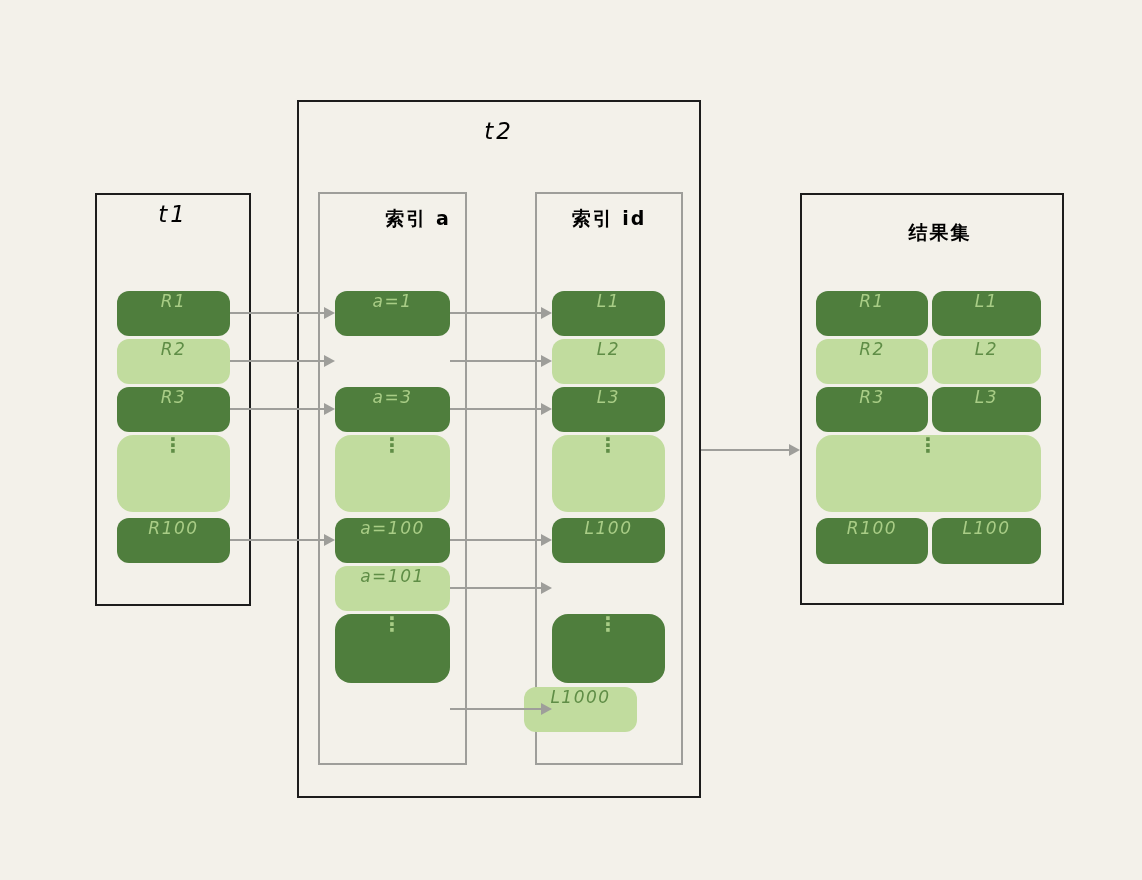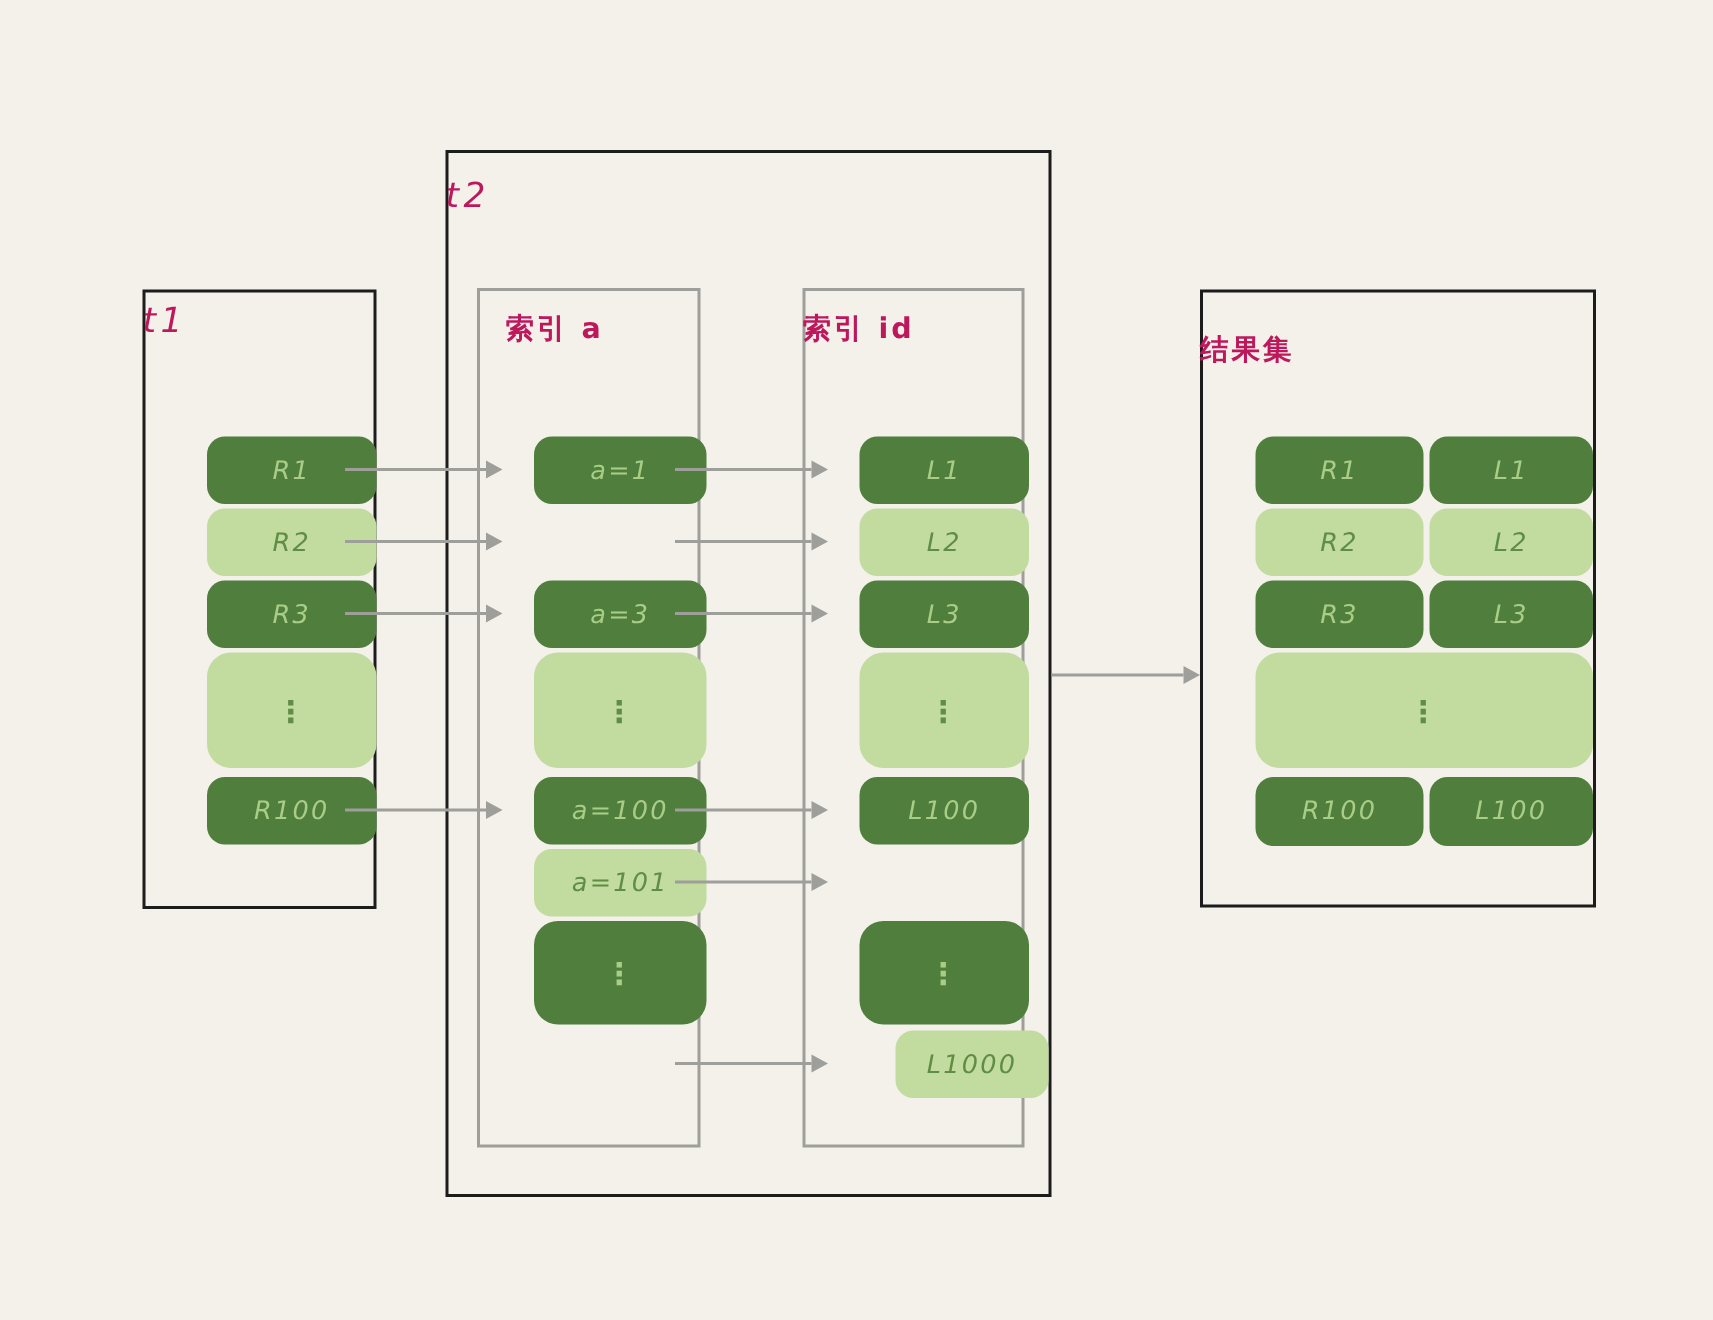--- a/index.html
+++ b/index.html
@@ -22,37 +22,36 @@
   }
   
   .ibox{
     position:absolute;
     border:2px solid #9e9e9a;
     box-sizing:border-box;
   }
   .title{
     position:absolute;
     left:0;right:0;
-    color:#be185d;
+    text-align:center;
+    color:#000000;
     letter-spacing:3px;
   }
   .title.latin{font-style:italic;font-size:23px}
   .title.cjk{font-size:19px;font-weight:bold;letter-spacing:2px}
   
   .row{
     position:absolute;
     border-radius:12px;
     display:flex;
-    align-items:center;
     justify-content:center;
     font-style:italic;
     font-size:17px;
     letter-spacing:1.5px;
     box-sizing:border-box;
-    margin-left:21px;
   }
   .row.dark{background:#4f7e3d;color:#a9cd86}
   .row.light{background:#c1dc9e;color:#5f8d46}
   .row.tall{border-radius:16px}
   .dots{
     font-style:normal;
     font-size:20px;
     font-weight:bold;
     line-height:1;
   }
@@ -135,21 +134,21 @@
     </div>
   <div class="row light tall" style="left:552px;top:435px;width:113px;height:77px">
       <span class="dots">⋮</span>
     </div>
   <div class="row dark" style="left:552px;top:518px;width:113px;height:45px">
       <span>L100</span>
     </div>
   <div class="row dark tall" style="left:552px;top:614px;width:113px;height:69px">
       <span class="dots">⋮</span>
     </div>
-  <div class="row light" style="left:576px;top:687px;width:102px;height:45px">
+  <div class="row light" style="left:524px;top:687px;width:113px;height:45px">
       <span>L1000</span>
     </div>
 
   <div class="obox" style="left:800px;top:193px;width:264px;height:412px"></div>
   <div class="title cjk" style="left:800px;top:220px;width:280px">结果集</div>
 
   <div class="row dark" style="left:816px;top:291px;width:112px;height:45px">
       <span>R1</span>
     </div>
   <div class="row dark" style="left:932px;top:291px;width:109px;height:45px">

